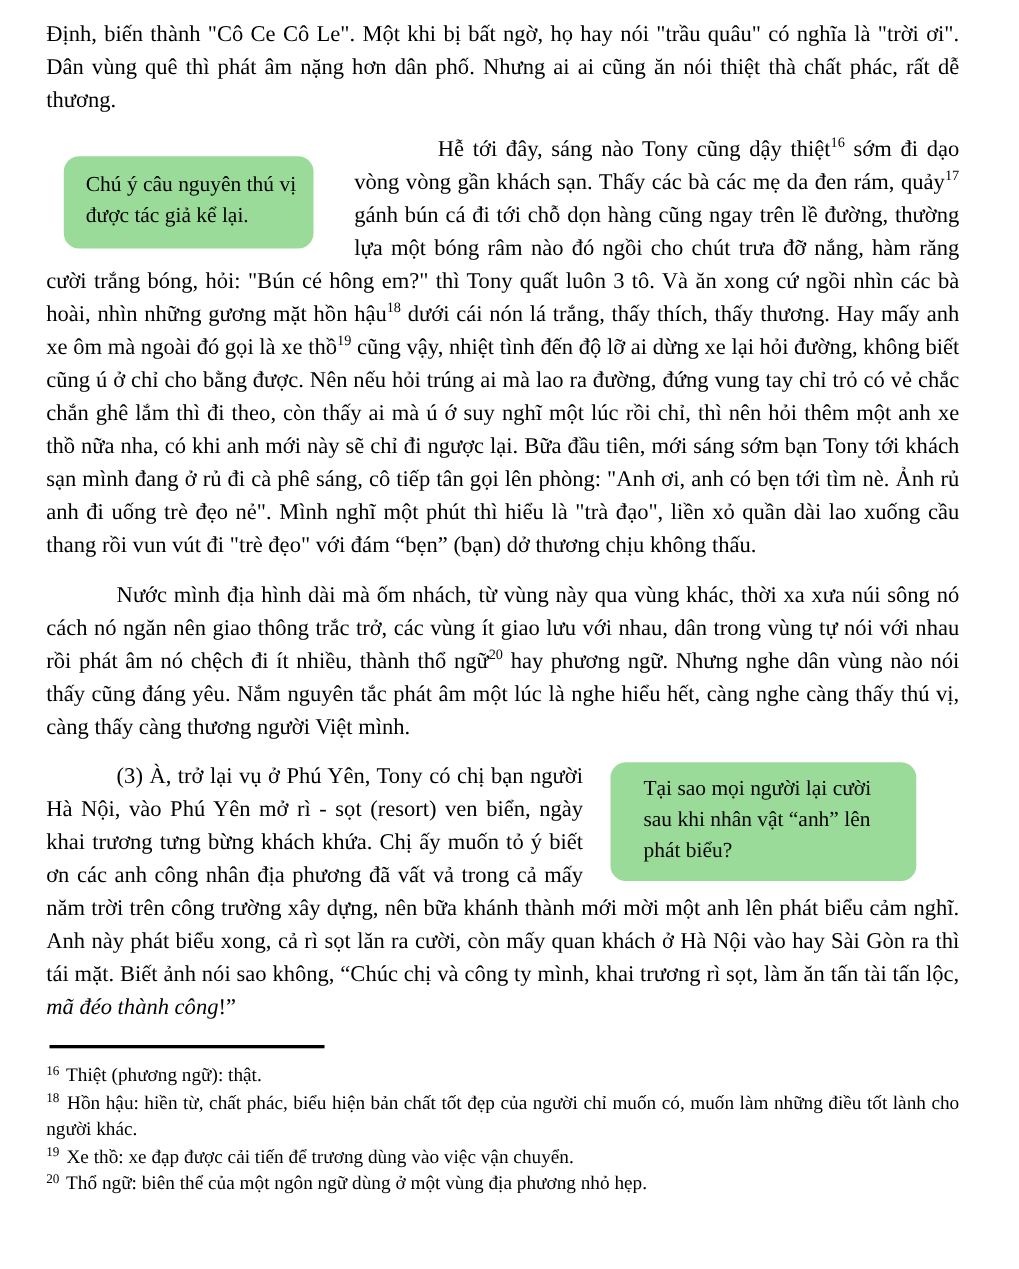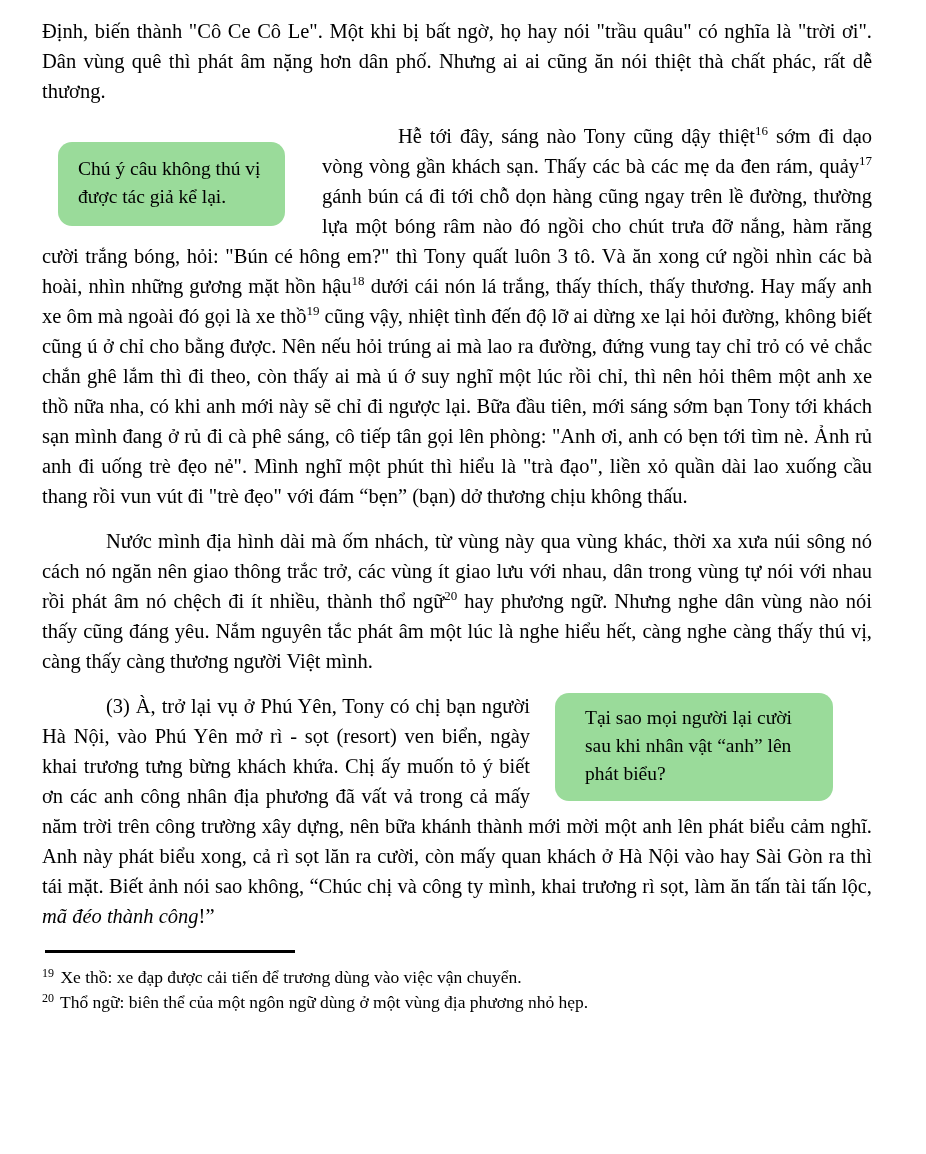--- a/index.html
+++ b/index.html
@@ -82,32 +82,34 @@
 </style>
 </head>
 <body>
 
 <div class="page" style="--callout-bg: #9adb9a;">
 
   <p class="para"><span>Định, biến thành "Cô Ce Cô Le". Một khi bị bất ngờ, họ hay nói "trầu quâu" có nghĩa là "trời ơi". Dân vùng quê thì phát âm nặng hơn dân phố. Nhưng ai ai cũng ăn nói thiệt thà chất phác, rất dễ thương.</span></p>
 
   <p class="para indent-wide">
     <span class="float-note">
-        <span class="callout callout-note-box">Chú ý câu không thú vị được tác giả kể lại.</span>
+        <span class="callout callout-note-box">Chú ý câu nguyên thú vị được tác giả kể lại.</span>
       </span>
   <span>Hễ tới đây, sáng nào Tony cũng dậy thiệt</span><sup class="fref">16</sup><span> sớm đi dạo vòng vòng gần khách sạn. Thấy các bà các mẹ da đen rám, quảy</span><sup class="fref">17</sup><span> gánh bún cá đi tới chỗ dọn hàng cũng ngay trên lề đường, thường lựa một bóng râm nào đó ngồi cho chút trưa đỡ nắng, hàm răng cười trắng bóng, hỏi: "Bún cé hông em?" thì Tony quất luôn 3 tô. Và ăn xong cứ ngồi nhìn các bà hoài, nhìn những gương mặt hồn hậu</span><sup class="fref">18</sup><span> dưới cái nón lá trắng, thấy thích, thấy thương. Hay mấy anh xe ôm mà ngoài đó gọi là xe thồ</span><sup class="fref">19</sup><span> cũng vậy, nhiệt tình đến độ lỡ ai dừng xe lại hỏi đường, không biết cũng ú ở chỉ cho bằng được. Nên nếu hỏi trúng ai mà lao ra đường, đứng vung tay chỉ trỏ có vẻ chắc chắn ghê lắm thì đi theo, còn thấy ai mà ú ớ suy nghĩ một lúc rồi chỉ, thì nên hỏi thêm một anh xe thồ nữa nha, có khi anh mới này sẽ chỉ đi ngược lại. Bữa đầu tiên, mới sáng sớm bạn Tony tới khách sạn mình đang ở rủ đi cà phê sáng, cô tiếp tân gọi lên phòng: "Anh ơi, anh có bẹn tới tìm nè. Ảnh rủ anh đi uống trè đẹo nẻ". Mình nghĩ một phút thì hiểu là "trà đạo", liền xỏ quần dài lao xuống cầu thang rồi vun vút đi "trè đẹo" với đám “bẹn” (bạn) dở thương chịu không thấu.</span></p>
 
   <p class="para indent"><span>Nước mình địa hình dài mà ốm nhách, từ vùng này qua vùng khác, thời xa xưa núi sông nó cách nó ngăn nên giao thông trắc trở, các vùng ít giao lưu với nhau, dân trong vùng tự nói với nhau rồi phát âm nó chệch đi ít nhiều, thành thổ ngữ</span><sup class="fref">20</sup><span> hay phương ngữ. Nhưng nghe dân vùng nào nói thấy cũng đáng yêu. Nắm nguyên tắc phát âm một lúc là nghe hiểu hết, càng nghe càng thấy thú vị, càng thấy càng thương người Việt mình.</span></p>
 
   <p class="para indent">
     <span class="float-question">
         <span class="callout callout-question-box">Tại sao mọi người lại cười sau khi nhân vật “anh” lên phát biểu?</span>
       </span>
   <span>(3) À, trở lại vụ ở Phú Yên, Tony có chị bạn người Hà Nội, vào Phú Yên mở rì - sọt (resort) ven biển, ngày khai trương tưng bừng khách khứa. Chị ấy muốn tỏ ý biết ơn các anh công nhân địa phương đã vất vả trong cả mấy năm trời trên công trường xây dựng, nên bữa khánh thành mới mời một anh lên phát biểu cảm nghĩ. Anh này phát biểu xong, cả rì sọt lăn ra cười, còn mấy quan khách ở Hà Nội vào hay Sài Gòn ra thì tái mặt. Biết ảnh nói sao không, “Chúc chị và công ty mình, khai trương rì sọt, làm ăn tấn tài tấn lộc, </span><i class="em">mã đéo thành công</i><span>!”</span></p>
 
   <div class="footnote-sep"></div>
 
   <div class="footnotes">
+      <div class="footnote"><sup>16</sup><span> Thiệt (phương ngữ): thật.</span></div>
+      <div class="footnote"><sup>18</sup><span> Hồn hậu: hiền từ, chất phác, biểu hiện bản chất tốt đẹp của người chỉ muốn có, muốn làm những điều tốt lành cho người khác.</span></div>
       <div class="footnote"><sup>19</sup><span> Xe thồ: xe đạp được cải tiến để trương dùng vào việc vận chuyển.</span></div>
       <div class="footnote"><sup>20</sup><span> Thổ ngữ:  biên thể của một ngôn ngữ dùng ở một vùng địa phương nhỏ hẹp.</span></div>
     </div>
 
 </div>
 
 </body></html>

